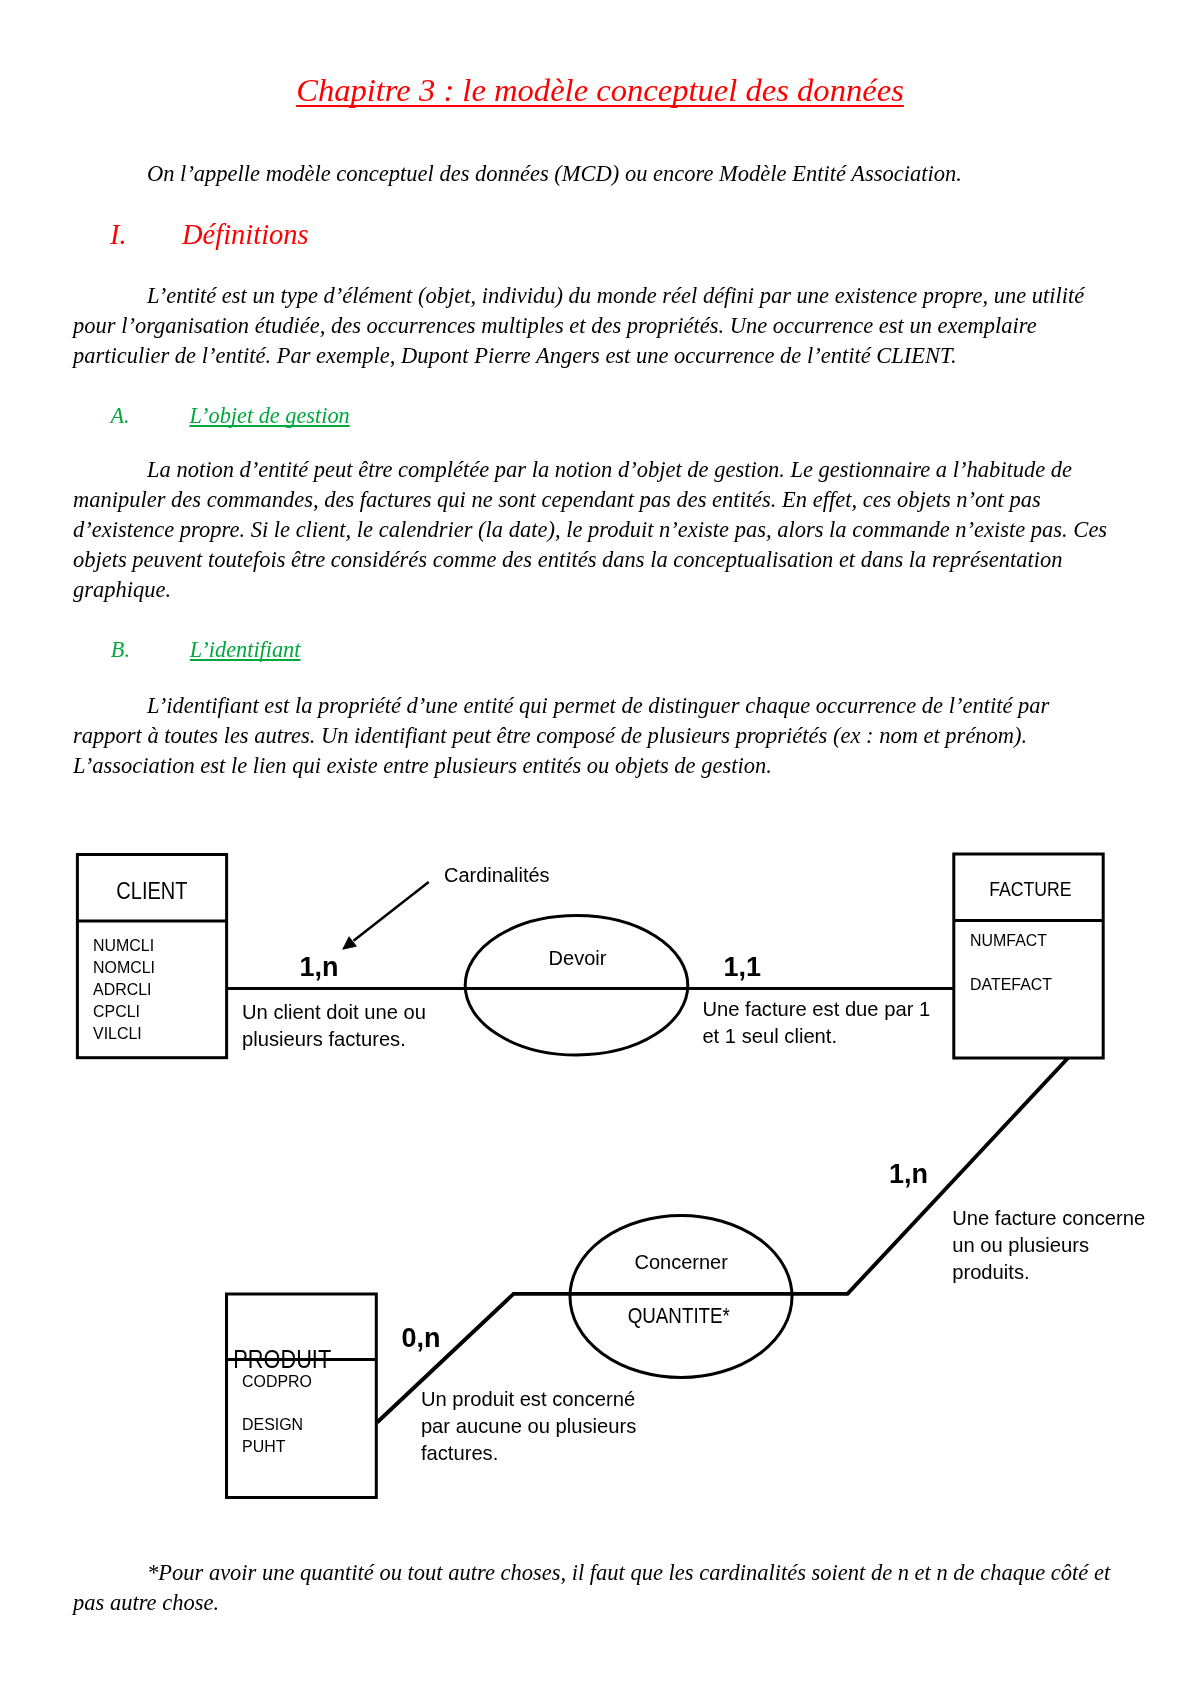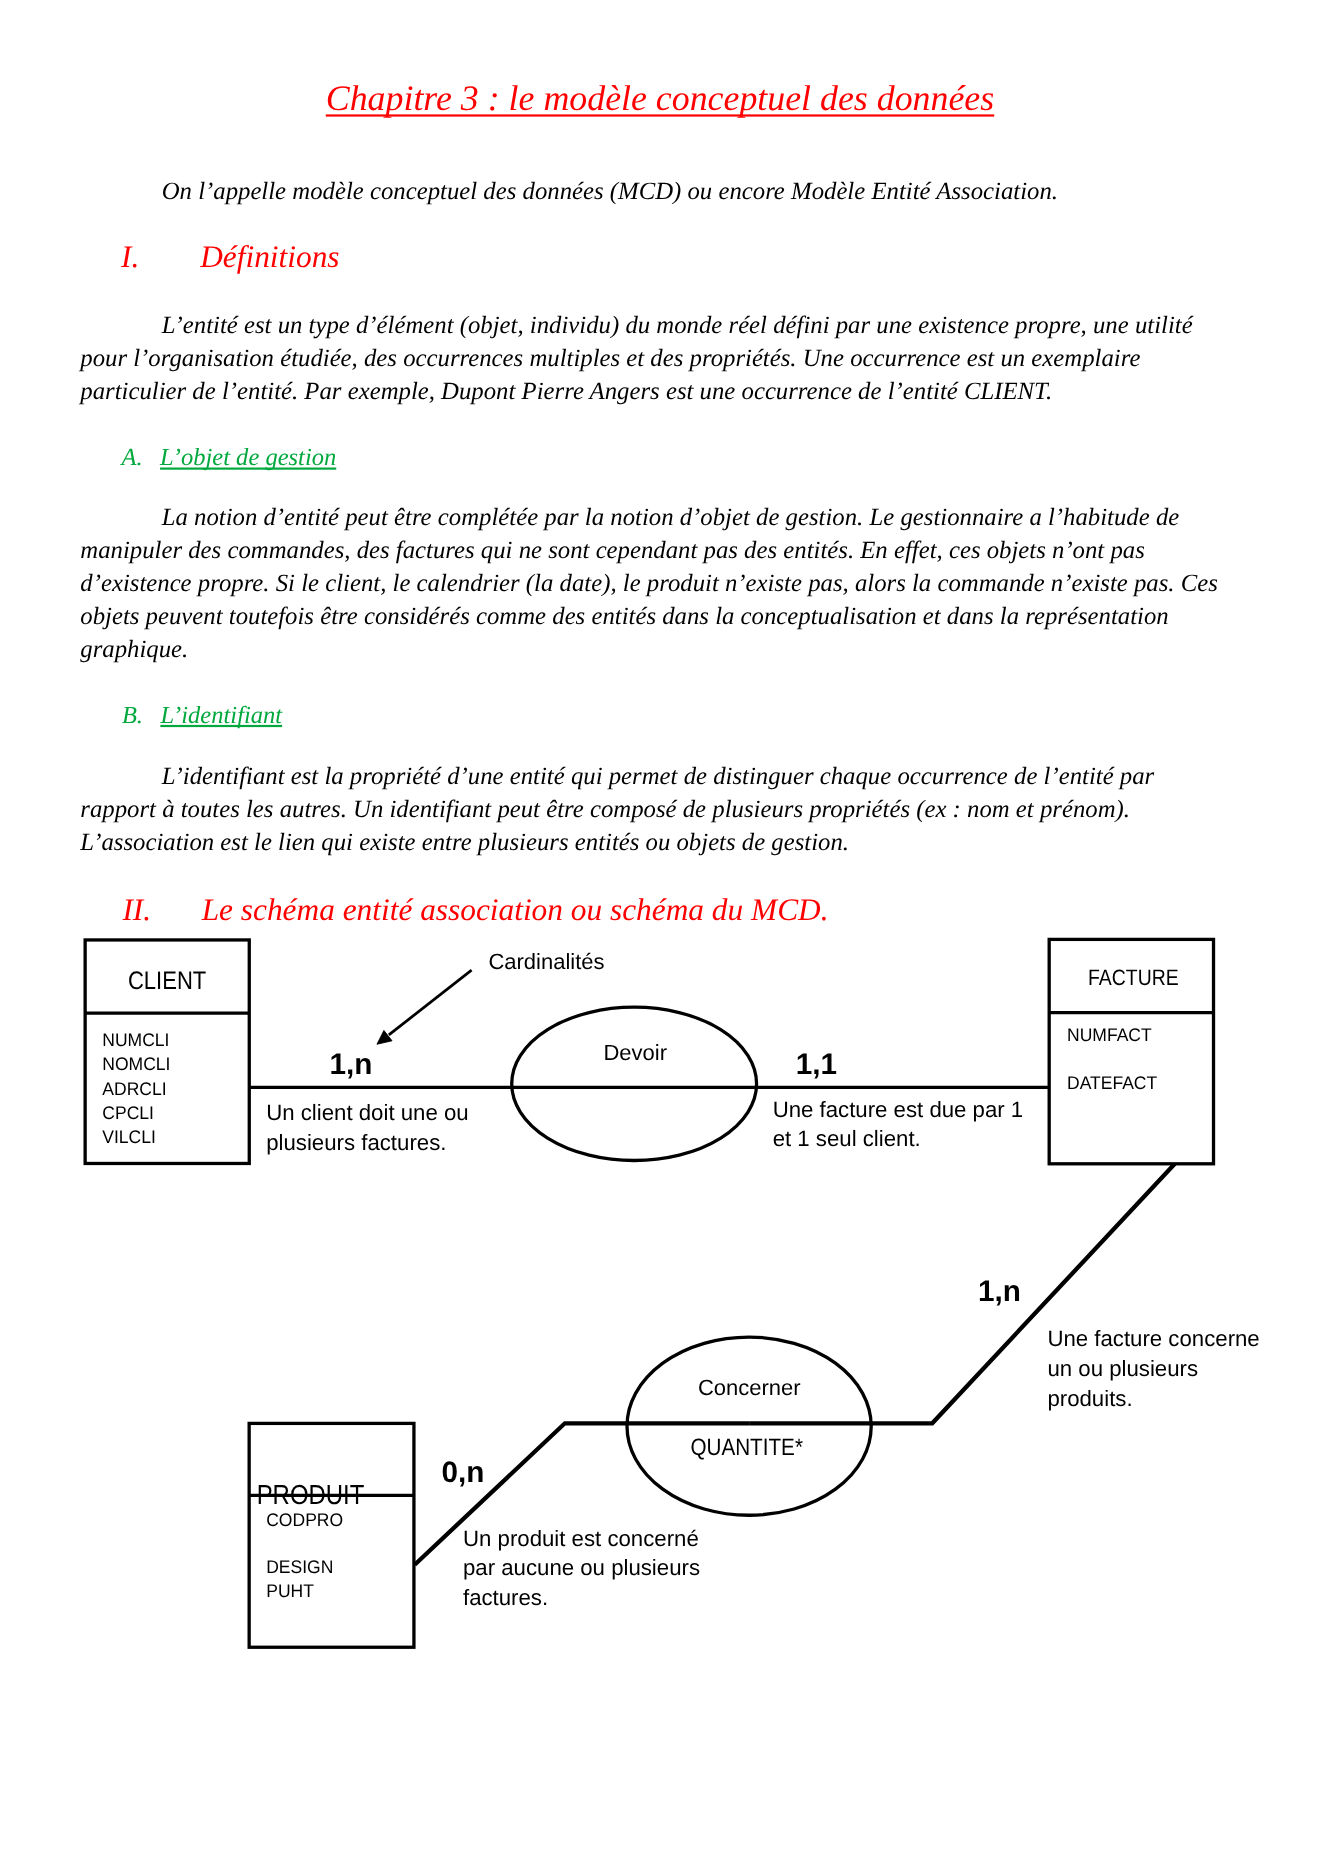--- a/index.html
+++ b/index.html
@@ -28,21 +28,21 @@
     color:#FF0000; white-space:nowrap;
   }
   .h1 .num{ display:inline-block; width:72px; }
   .h1 .txt{ text-decoration-thickness:2px; text-underline-offset:3px; text-decoration-skip-ink:none; }
 
   .h2{
     position:absolute; font-style:italic; font-size:22.3px;
     color:#00A83D; white-space:nowrap;
   }
   .h2 .num{ display:inline-block; width:35px; }
-  .h2 .txt{ text-decoration:underline; text-decoration-thickness:2px; text-underline-offset:2px; text-decoration-skip-ink:none; }
+  .h2 .txt{ text-decoration:underline; text-decoration-thickness:2px; text-underline-offset:2px; text-decoration-skip-ink:none;margin-left:44px; }
 
   
   #diagram{ position:absolute; left:0; top:0; width:1200px; height:1698px; }
   .dlabel{ position:absolute; font-family:"Liberation Sans",sans-serif; color:#000; white-space:nowrap; }
   .caps span{ display:inline-block; transform:scaleX(0.87); transform-origin:center; }
   .attrs{ font-size:16.6px; line-height:22px; }
   .attrs span{ display:inline-block; transform:scaleX(0.96); transform-origin:left center; }
   .note{ font-size:20.2px; line-height:27px; white-space:normal; }
   .card{ font-size:27px; font-weight:700; }
 </style>
@@ -60,22 +60,22 @@
   <div class="para" id="p1" style="left:73px; top:281px; width:1042px;"><span class="ind"></span><span>L’entité est un type d’élément (objet, individu) du monde réel défini par une existence propre, une utilité pour l’organisation étudiée, des occurrences multiples et des propriétés. Une occurrence est un exemplaire particulier de l’entité. Par exemple, Dupont Pierre Angers est une occurrence de l’entité CLIENT.</span></div>
 
   <div class="h2" id="suba" style="left:110.5px; top:403.4px;"><span class="num">A.</span><span class="txt">L’objet de gestion</span></div>
 
   <div class="para" id="p2" style="left:73px; top:455px; width:1042px;"><span class="ind"></span><span>La notion d’entité peut être complétée par la notion d’objet de gestion. Le gestionnaire a l’habitude de manipuler des commandes, des factures qui ne sont cependant pas des entités. En effet, ces objets n’ont pas d’existence propre. Si le client, le calendrier (la date), le produit n’existe pas, alors la commande n’existe pas. Ces objets peuvent toutefois être considérés comme des entités dans la conceptualisation et dans la représentation graphique.</span></div>
 
   <div class="h2" id="subb" style="left:110.8px; top:637px;"><span class="num">B.</span><span class="txt">L’identifiant</span></div>
 
   <div class="para" id="p3" style="left:73px; top:691px; width:1042px;"><span class="ind"></span><span>L’identifiant est la propriété d’une entité qui permet de distinguer chaque occurrence de l’entité par rapport à toutes les autres. Un identifiant peut être composé de plusieurs propriétés (ex : nom et prénom). L’association est le lien qui existe entre plusieurs entités ou objets de gestion.</span></div>
 
-  <div class="h1" id="sec2" style="left:111.3px; top:811.7px;"><span class="num">II.</span><span class="txt">Le schéma entité association ou schéma du MCD.</span></div>
 
+  <div class="para" id="footnote" style="left:73px; top:1558px; width:1042px;"><span class="ind"></span><span>*Pour avoir une quantité ou tout autre choses, il faut que les cardinalités soient de n et n de chaque côté et pas autre chose.</span></div>
 
   <svg id="diagram" viewBox="0 0 1200 1698">
     <g fill="none" stroke="#000" stroke-width="3" stroke-linecap="butt">
 
       <line x1="77" y1="988.5" x2="1103" y2="988.5"></line>
 
       <polyline points="1068,1058 847.5,1293.9 681,1293.9" stroke-width="3.9"></polyline>
 
       <polyline points="377,1422.5 513.5,1293.9 681,1293.9" stroke-width="3.9"></polyline>
 

